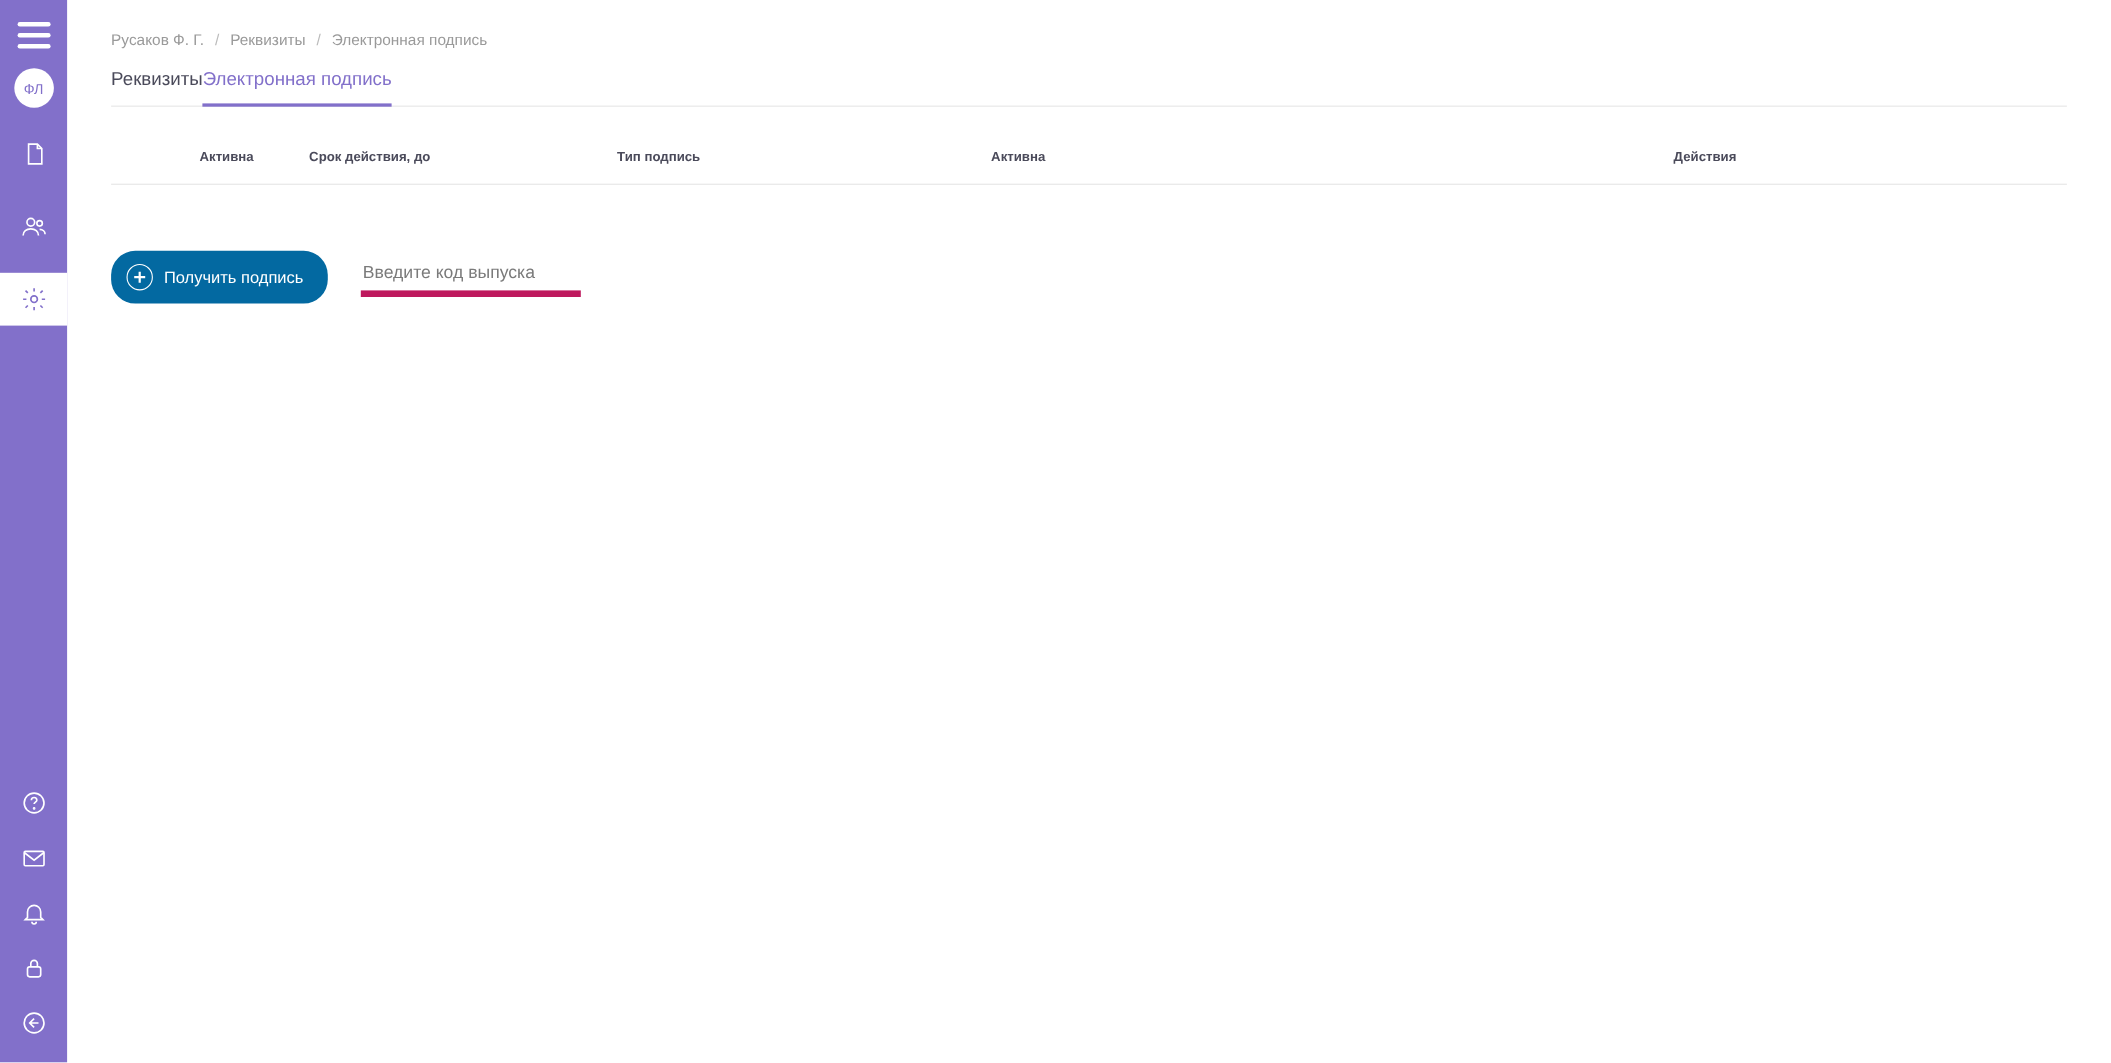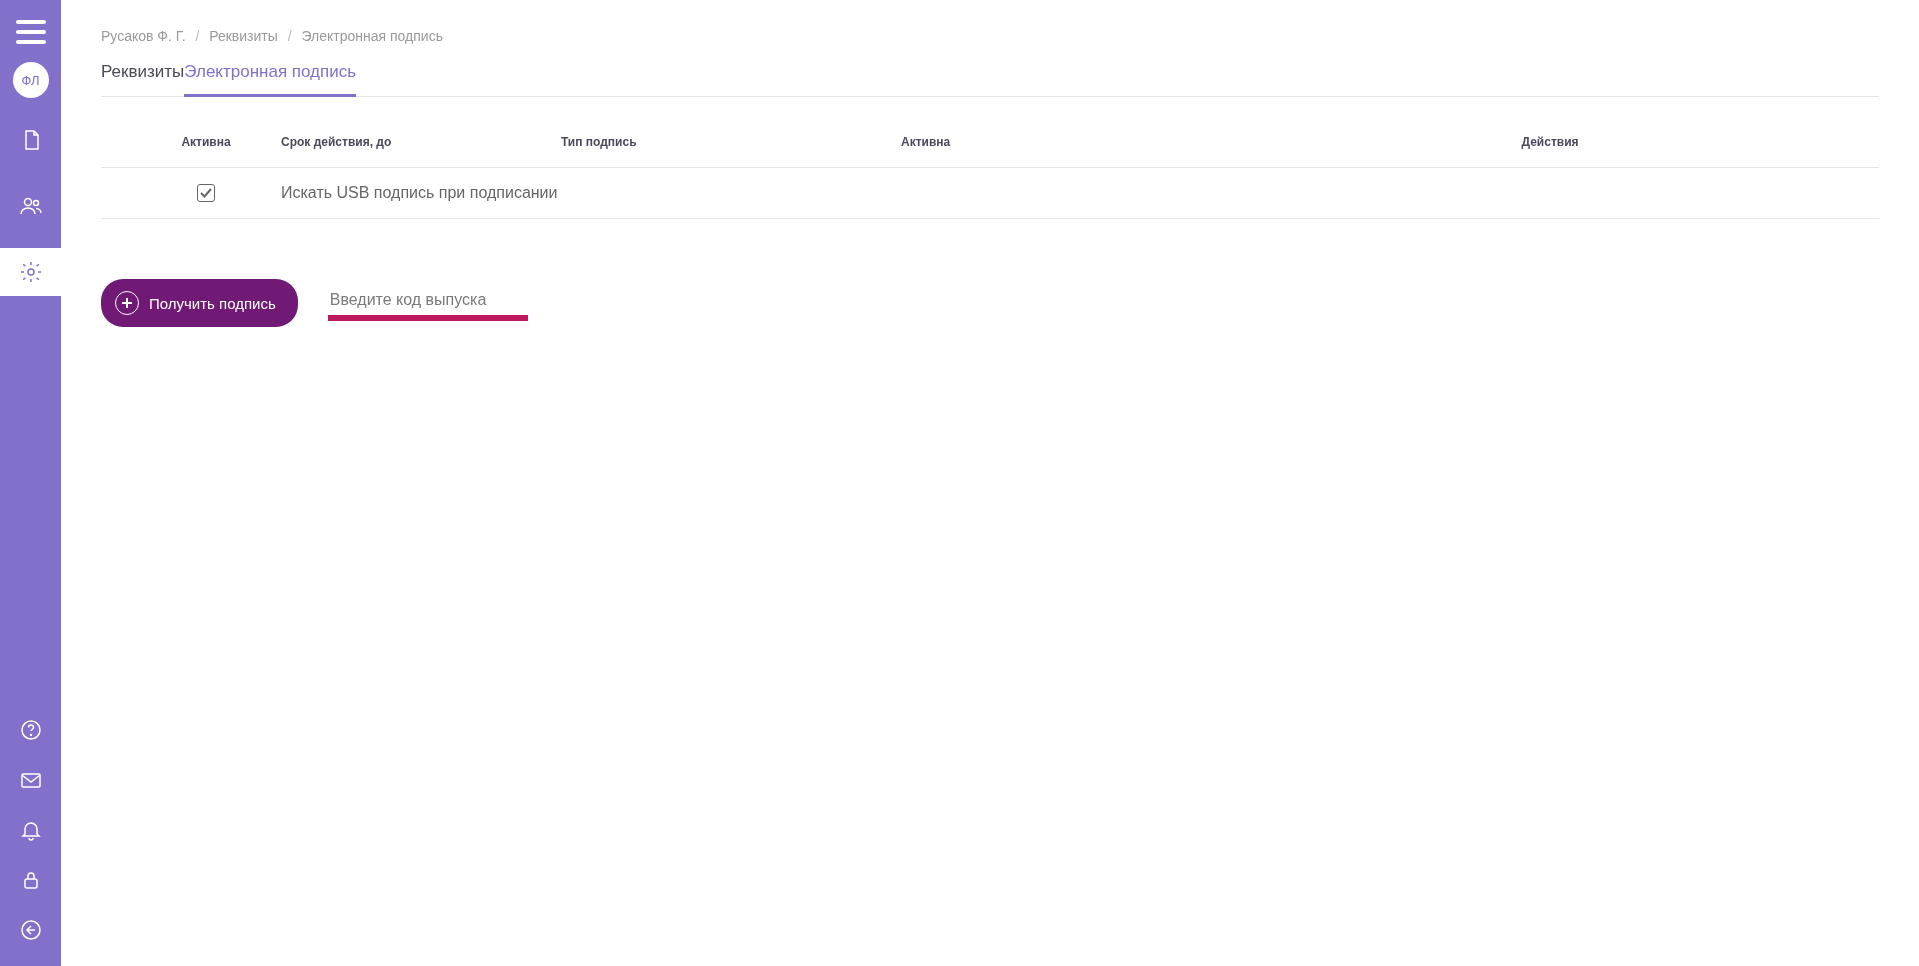--- a/index.html
+++ b/index.html
@@ -206,21 +206,21 @@
 }
 
 
 .action-area {
   margin-top: 60px;
   display: flex;
   align-items: center;
   gap: 30px;
 }
 .btn-primary {
-  background: #701a75;
+  background: #0369a1;
   color: #fff;
   border: none;
   border-radius: 22px;
   padding: 12px 22px 12px 14px;
   font-size: 15px;
   cursor: pointer;
   display: flex;
   align-items: center;
   gap: 10px;
 }
@@ -335,30 +335,20 @@
     <div class="tab active">Электронная подпись</div>
   </div>
 
   <div class="table-container">
     <div class="table-header">
       <div class="col col-active">Активна</div>
       <div class="col col-expiry">Срок действия, до</div>
       <div class="col col-type">Тип подпись</div>
       <div class="col col-status">Активна</div>
       <div class="col col-actions">Действия</div>
-    </div>
-    <div class="table-row">
-      <div class="checkbox-cell">
-        <div class="checkbox">
-          <svg viewBox="0 0 12 10">
-              <path d="M1 5l3.5 3.5L11 1"></path>
-            </svg>
-        </div>
-      </div>
-      <div class="row-text">Искать USB подпись при подписании</div>
     </div>
   </div>
 
   <div class="action-area">
     <button class="btn-primary">
       <span class="plus-circle">
         <svg viewBox="0 0 12 12">
             <path d="M6 1v10M1 6h10"></path>
           </svg>
       </span>

